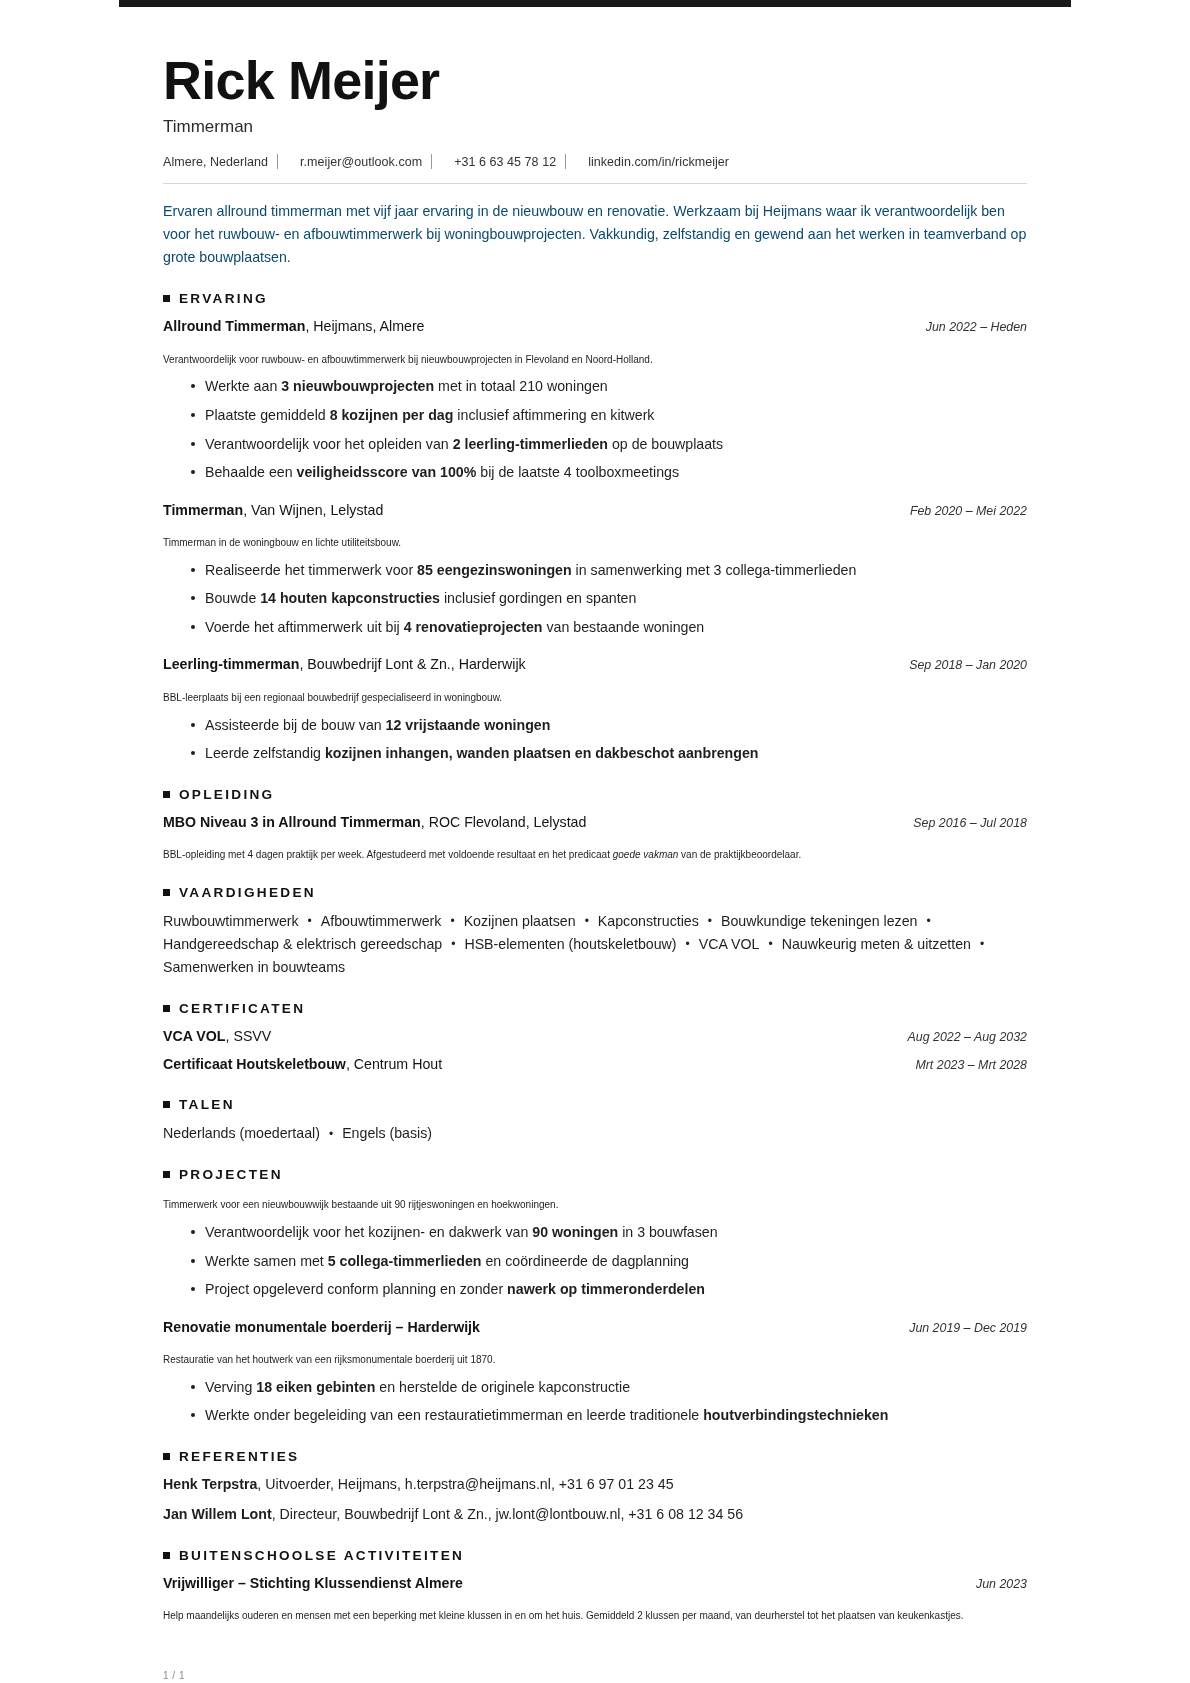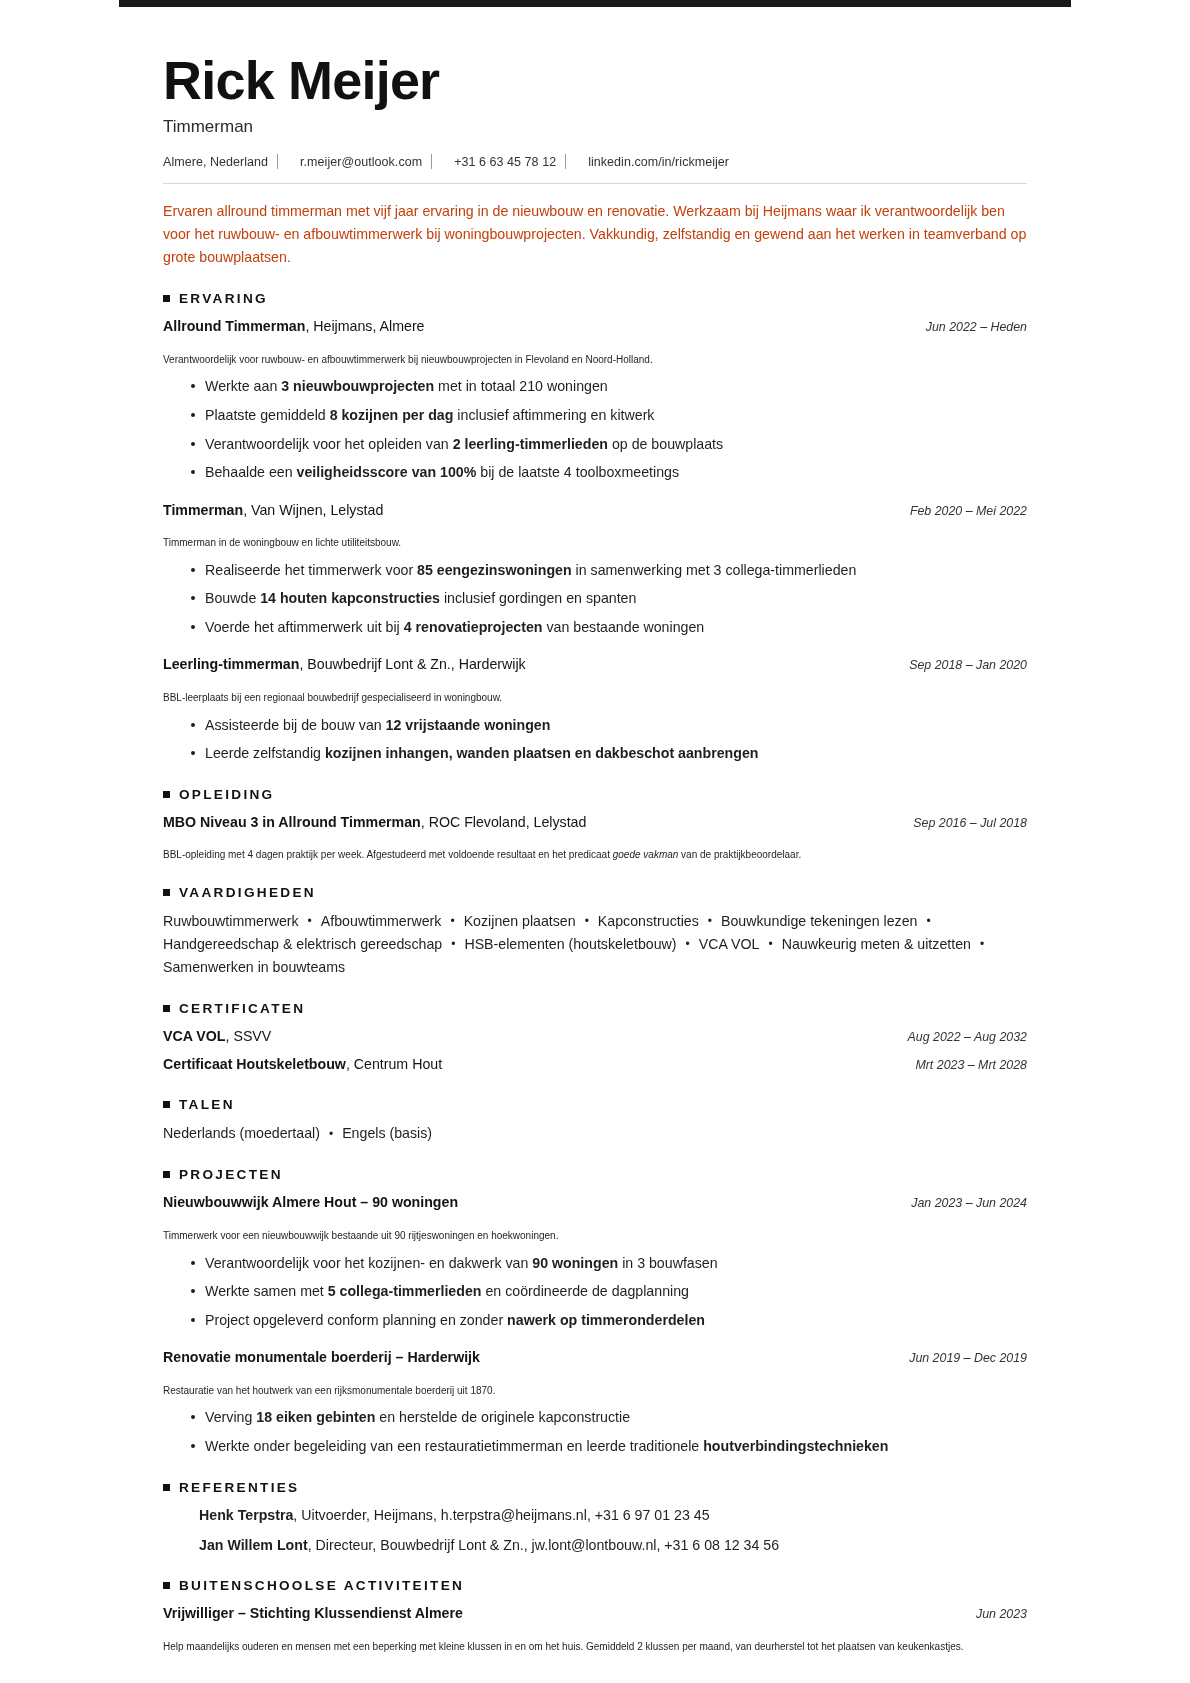--- a/index.html
+++ b/index.html
@@ -61,21 +61,21 @@
     margin: 0 22px 0 9px;
   }
   .header-rule {
     border-top: 1px solid #d8d8d8;
     margin-top: 14px;
   }
   
   .summary {
     font-size: 14.2px;
     line-height: 1.62;
-    color: #c2410c;
+    color: #0c4a6e;
     margin-top: 16px;
     max-width: 1022px;
   }
   
   .section { margin-top: 22px; }
   .section-title {
     display: flex;
     align-items: center;
     font-size: 13.6px;
     font-weight: 700;
@@ -172,21 +172,21 @@
   .cert-row:last-child { margin-bottom: 0; align-items: center; }
   .cert-name { font-size: 14.2px; line-height: 1.5; color: #141414; }
   .cert-name strong { font-weight: 700; }
   .ref-row {
     font-size: 14.2px;
     line-height: 1.5;
     color: #1f1f1f;
     margin-bottom: 9px;
   }
   .ref-row:last-child { margin-bottom: 0; }
-  .ref-row strong { font-weight: 700; margin-left: 36px; }
+  .ref-row strong { font-weight: 700; }
   
   .footer {
     margin-top: 46px;
     padding-bottom: 26px;
     font-size: 10px;
     color: #8a8a8a;
     letter-spacing: 0.5px;
   }
   .bottom-rule {
     position: absolute;
@@ -312,24 +312,20 @@
     <div class="inline-list" id="languages-list"><span>Nederlands (moedertaal)</span><span class="dot-sep">•</span><span>Engels (basis)</span></div>
   </div>
 
   <div class="section">
     <div class="section-title">
       <span class="sq"></span>
       <span>PROJECTEN</span>
     </div>
     <div id="projects-entries">
         <div class="entry">
-          <div class="entry-head">
-            <div class="entry-title"><strong>Nieuwbouwwijk Almere Hout – 90 woningen</strong></div>
-            <div class="entry-date">Jan 2023 – Jun 2024</div>
-          </div>
           <div class="entry-sub">Timmerwerk voor een nieuwbouwwijk bestaande uit 90 rijtjeswoningen en hoekwoningen.</div>
           <ul class="bullets">
             <li>Verantwoordelijk voor het kozijnen- en dakwerk van <strong>90 woningen</strong> in 3 bouwfasen</li>
             <li>Werkte samen met <strong>5 collega-timmerlieden</strong> en coördineerde de dagplanning</li>
             <li>Project opgeleverd conform planning en zonder <strong>nawerk op timmeronderdelen</strong></li>
           </ul>
         </div>
         <div class="entry">
           <div class="entry-head">
             <div class="entry-title"><strong>Renovatie monumentale boerderij – Harderwijk</strong></div>

